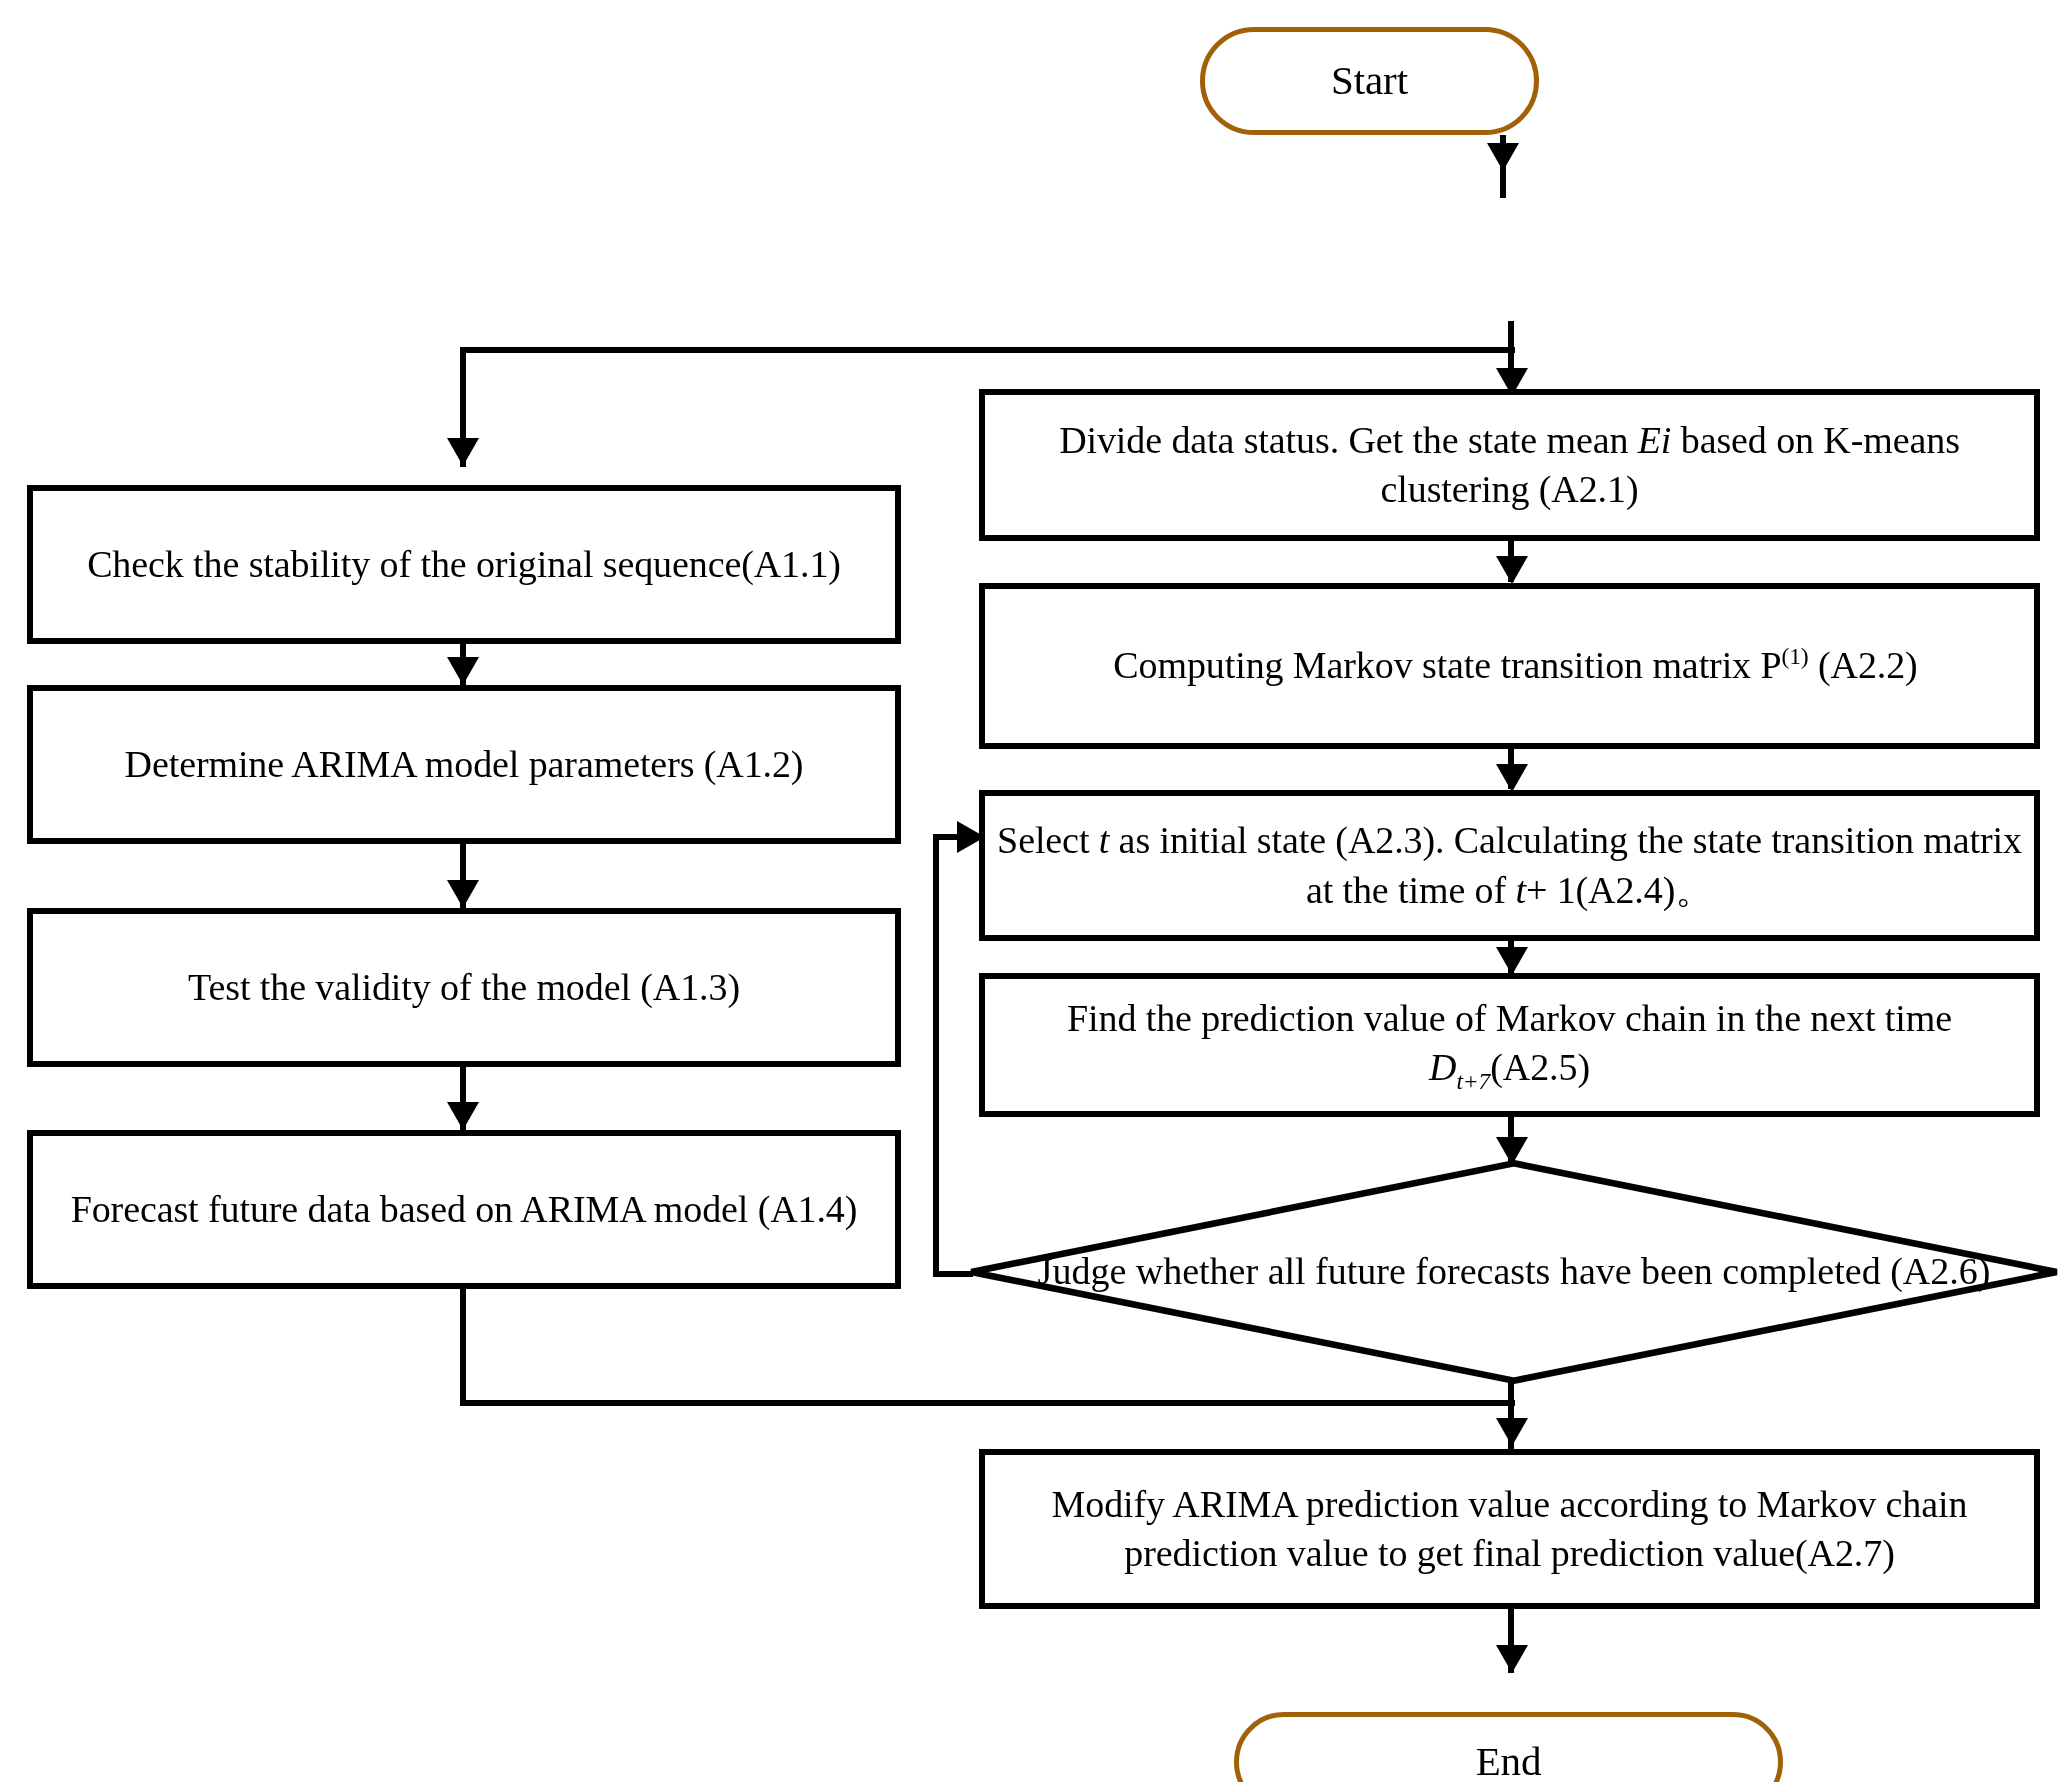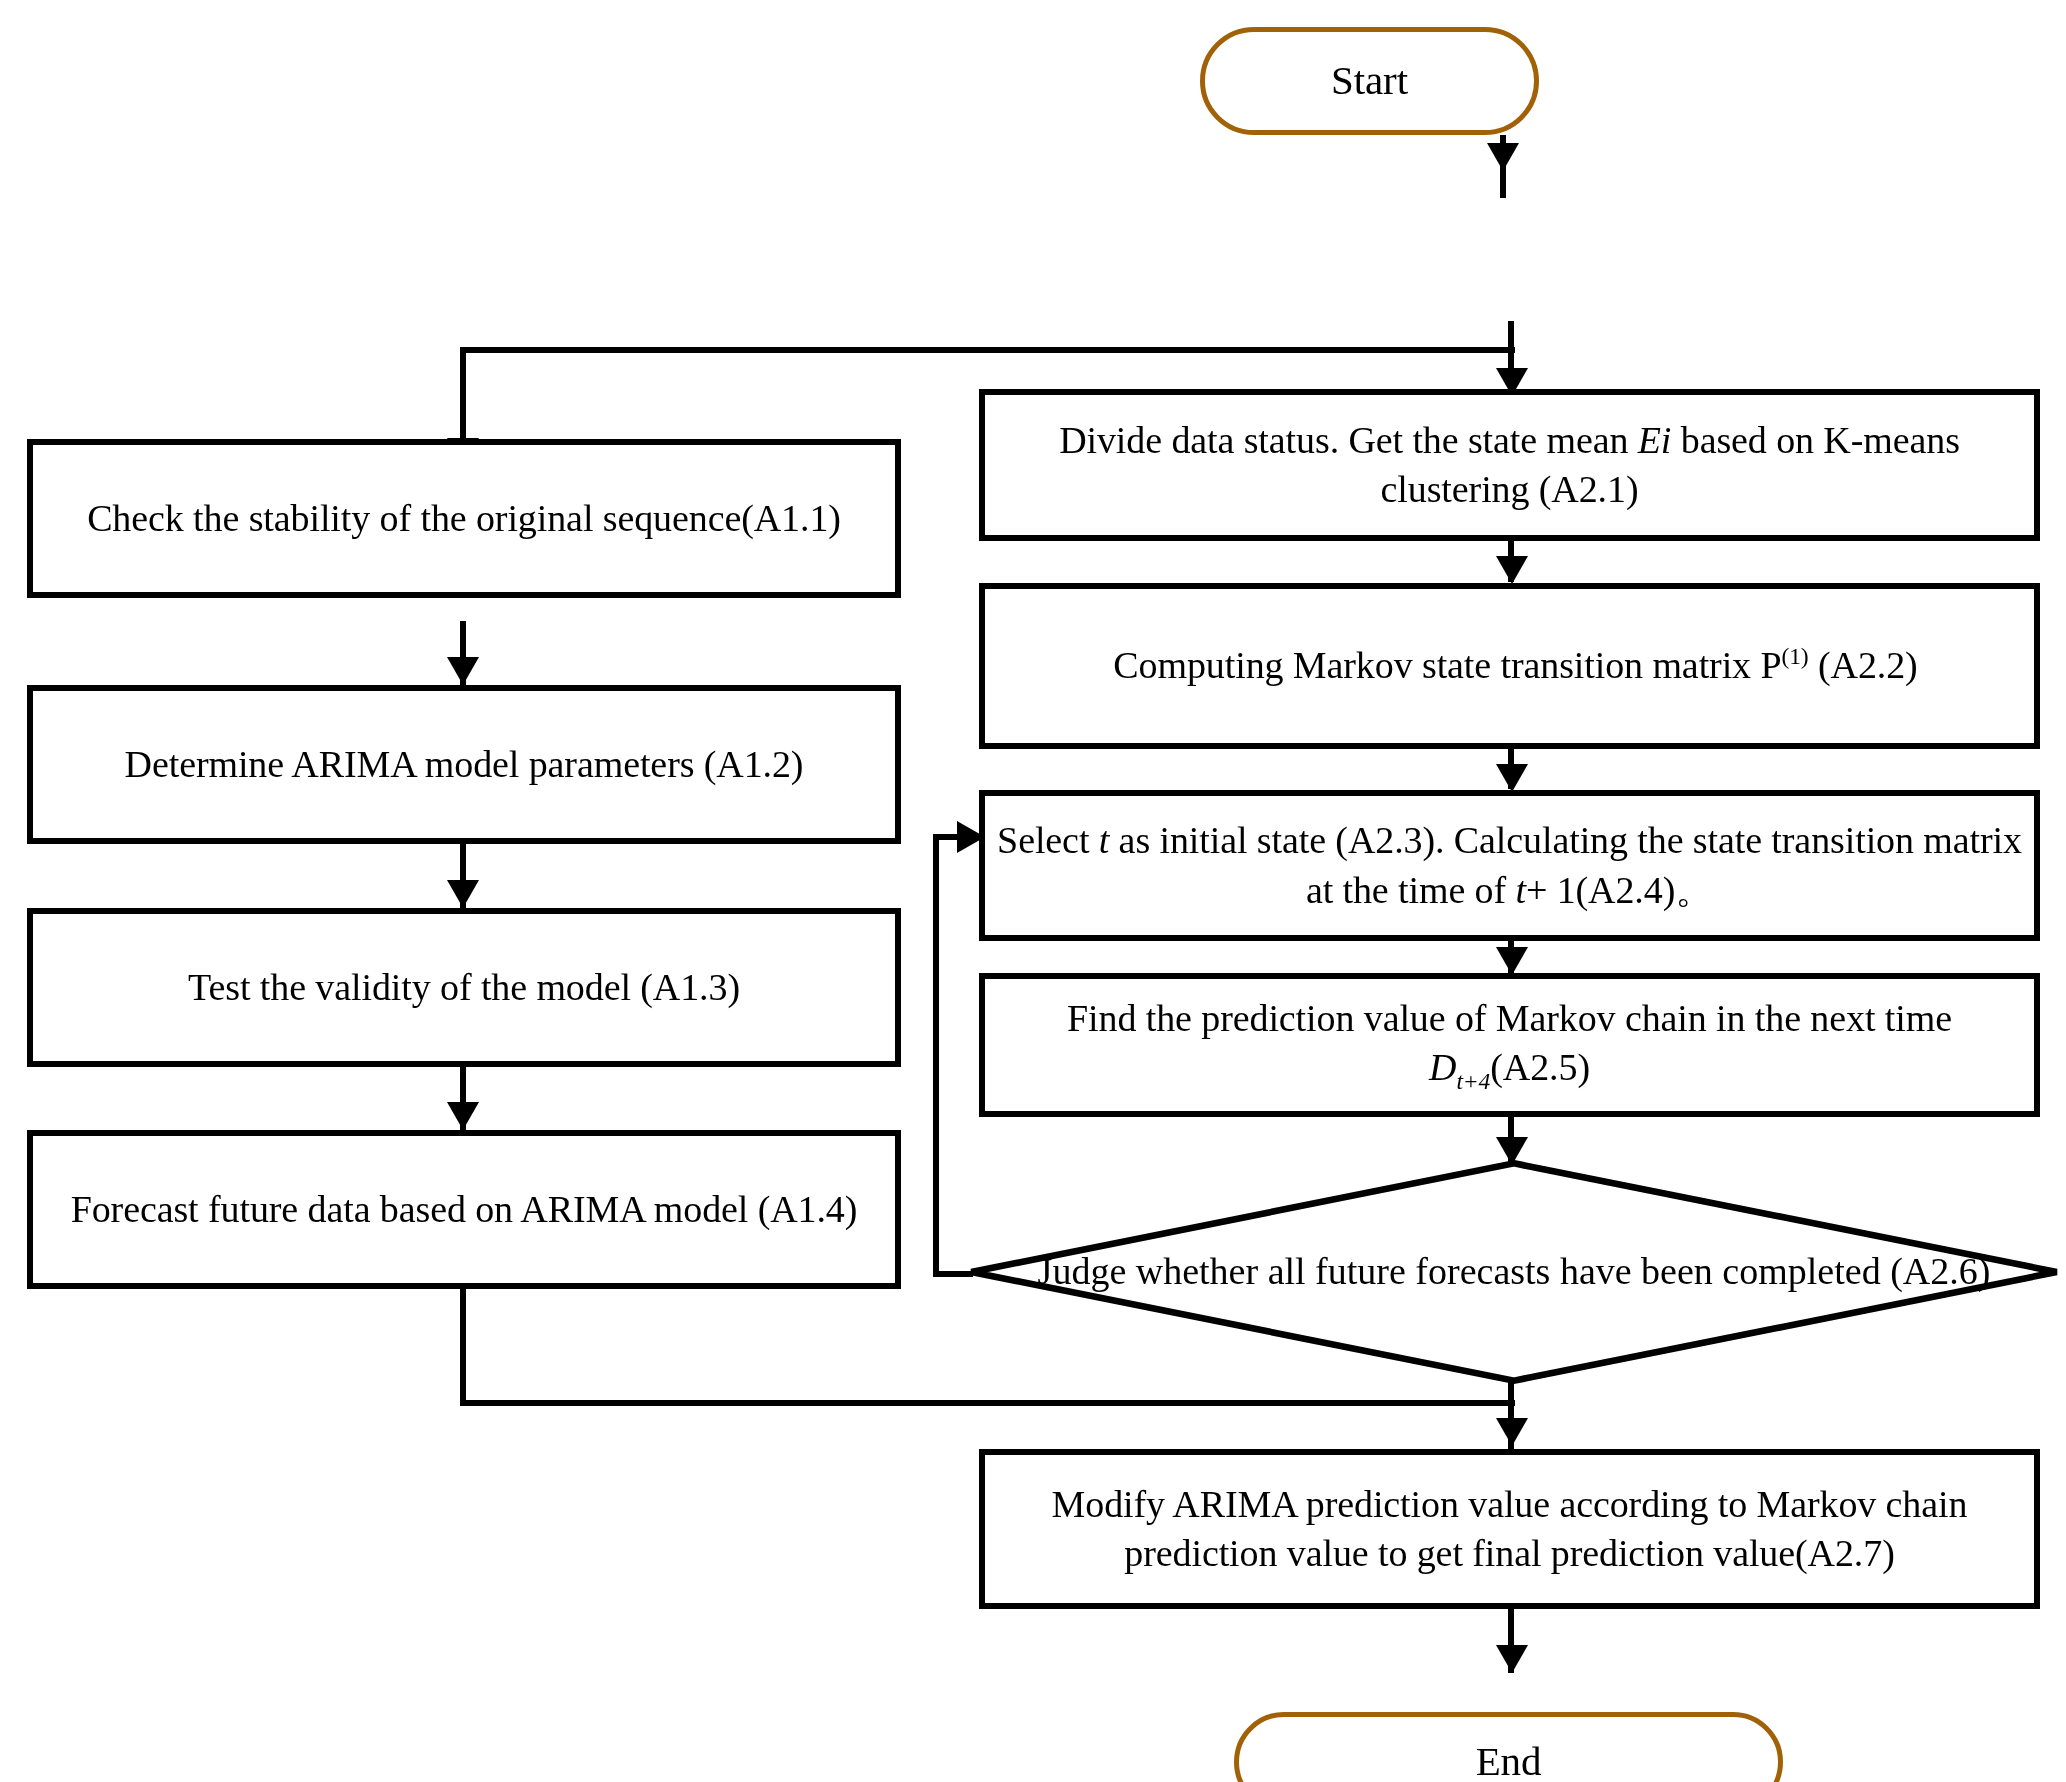--- a/index.html
+++ b/index.html
@@ -84,21 +84,21 @@
   <div class="arw arw-r" style="left:957px;top:821px;"></div>
 
   <div class="ln lnv" style="left:1508px;top:1609px;height:64px;"></div>
   <div class="arw arw-d" style="left:1496px;top:1645px;"></div>
 
   <div class="node term" style="left:1200px;top:27px;width:339px;height:108px;">
     <span class="txt">Start</span>
   </div>
 
 
-  <div class="node proc" style="left:27px;top:439px;width:874px;height:159px;">
+  <div class="node proc" style="left:27px;top:485px;width:874px;height:159px;">
     <span class="txt">Check the stability of the original sequence(A1.1)</span>
   </div>
 
   <div class="node proc" style="left:27px;top:685px;width:874px;height:159px;">
     <span class="txt">Determine ARIMA model parameters (A1.2)</span>
   </div>
 
   <div class="node proc" style="left:27px;top:908px;width:874px;height:159px;">
     <span class="txt">Test the validity of the model (A1.3)</span>
   </div>
@@ -113,21 +113,21 @@
 
   <div class="node proc" style="left:979px;top:583px;width:1061px;height:166px;padding-left:12px;">
     <span class="txt"><span>Computing Markov state transition matrix P</span><span class="sup">(1)</span><span> (A2.2)</span></span>
   </div>
 
   <div class="node proc" style="left:979px;top:790px;width:1061px;height:151px;">
     <span class="txt"><span>Select </span><span class="it">t</span><span> as initial state (A2.3). Calculating the state transition matrix at the time of  </span><span class="it">t</span><span>+ 1(A2.4)。</span></span>
   </div>
 
   <div class="node proc" style="left:979px;top:973px;width:1061px;height:144px;">
-    <span class="txt"><span>Find the prediction value of Markov chain in the next time  </span><span class="it">D</span><span class="sub">t+4</span><span>(A2.5)</span></span>
+    <span class="txt"><span>Find the prediction value of Markov chain in the next time  </span><span class="it">D</span><span class="sub">t+7</span><span>(A2.5)</span></span>
   </div>
 
   <div class="diamond" style="left:967px;top:1160px;width:1094px;height:224px;">
     <svg width="1094" height="224" viewBox="0 0 1638 336">
       <polygon points="819,5 1633,168 819,331 5,168" fill="#ffffff" stroke="#000000" stroke-width="10"></polygon>
     </svg>
     <div class="dtxt">Judge whether all future forecasts have been completed (A2.6)</div>
   </div>
 
   <div class="node proc" style="left:979px;top:1449px;width:1061px;height:160px;">

